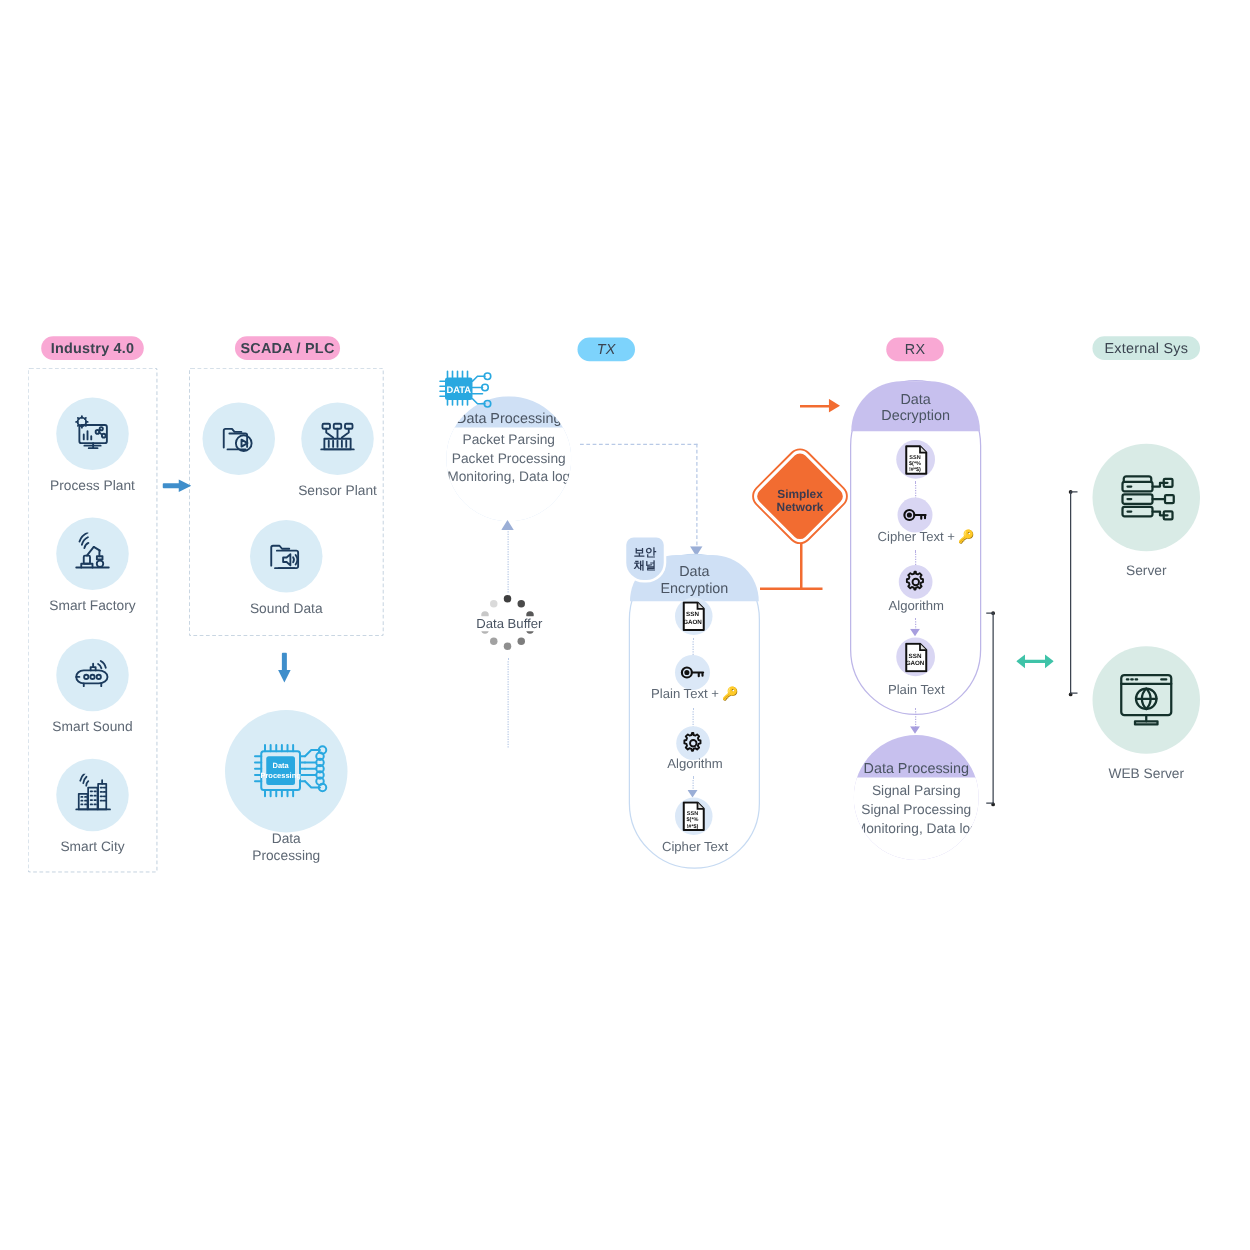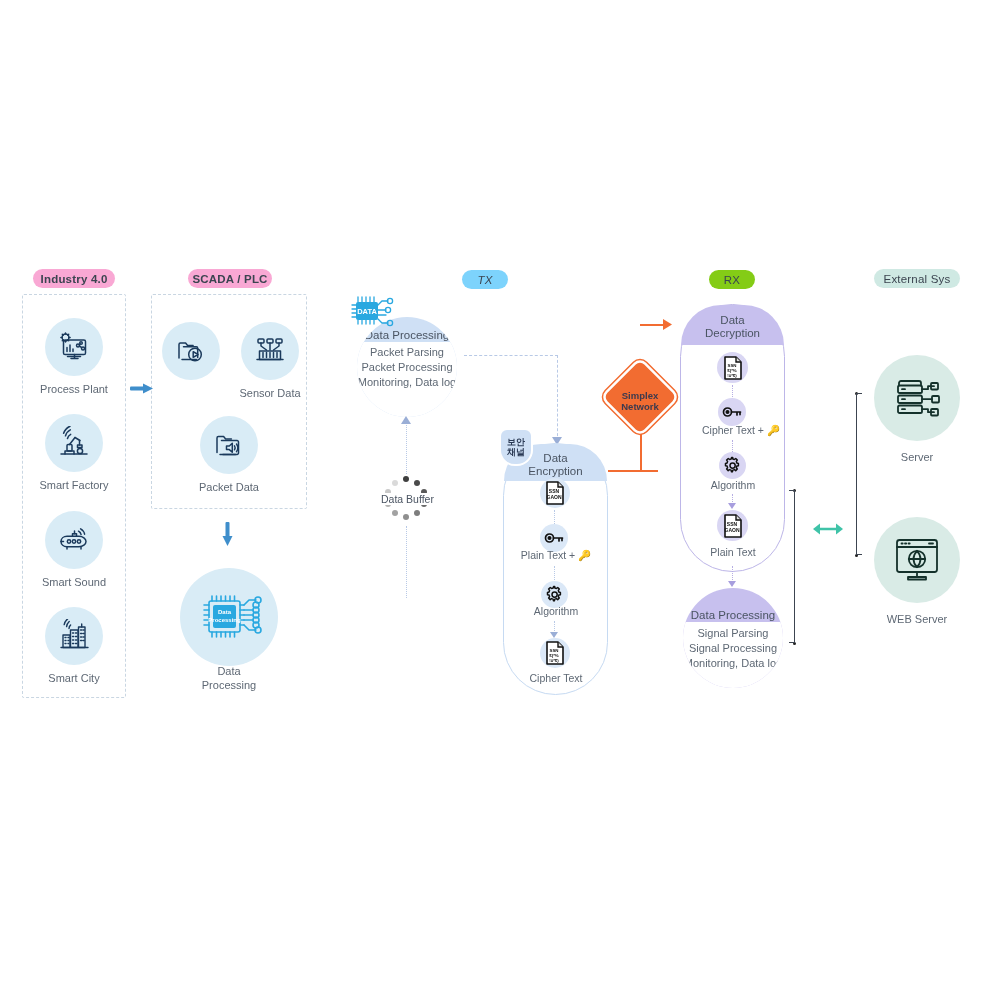--- a/index.html
+++ b/index.html
@@ -8,21 +8,21 @@
   .abs{position:absolute;}
 
   
   .pill{
     position:absolute;display:flex;align-items:center;justify-content:center;
     height:19px;border-radius:10px;font-size:11.5px;letter-spacing:.2px;
     color:#3b4450;white-space:nowrap;padding:0 12px;box-sizing:border-box;
   }
   .pill.blue{background:#f9a8d4;font-weight:bold;}
   .pill.lightblue{background:#7dd3fc;font-style:italic;}
-  .pill.purple{background:#84cc16;}
+  .pill.purple{background:#f9a8d4;}
   .pill.teal{background:#cfe9e3;}
 
   
   .frame{position:absolute;border:1px dashed #c9d6e2;box-sizing:border-box;border-radius:2px;}
 
   
   .chip{position:absolute;border-radius:50%;display:flex;align-items:center;justify-content:center;}
   .chip.b{background:#d9ecf6;}
   .chip.t{background:#d9ebe6;}
   .chip.p{background:#d9d6f3;}
@@ -190,34 +190,34 @@
         <rect x="5" y="5" width="6" height="4" rx="1"></rect>
         <rect x="14" y="5" width="6" height="4" rx="1"></rect>
         <rect x="23" y="5" width="6" height="4" rx="1"></rect>
         <path d="M8 9v3l5.5 4M17 9v7M26 9v3l-5.5 4"></path>
         <path d="M6.5 17h21v8.5h-21z"></path>
         <path d="M4 25.5h26"></path>
         <path d="M10 18.5v5M13.5 18.5v5M17 18.5v5M20.5 18.5v5M24 18.5v5"></path>
       </g>
     </svg>
   </div>
-  <div class="cap" style="left:220px;top:387px;width:100px;">Sensor Data</div>
+  <div class="cap" style="left:220px;top:387px;width:100px;">Sensor Plant</div>
 
   <div class="chip b" style="left:200px;top:416px;width:58px;height:58px;">
     <svg width="33" height="33" viewBox="0 0 33 33">
       <g fill="none" stroke="#1b3a5c" stroke-width="1.5" stroke-linecap="round" stroke-linejoin="round">
         <path d="M4 23.5V9a1.4 1.4 0 0 1 1.4-1.4h5.2l2 2.4h5.8"></path>
         <path d="M7 25.5h15.5"></path>
         <path d="M8.5 11.5h15.6a1.4 1.4 0 0 1 1.4 1.4v11.2a1.4 1.4 0 0 1-1.4 1.4H9.9"></path>
         <polygon points="13.5,17 16.3,17 19.3,14.3 19.3,23.3 16.3,20.6 13.5,20.6"></polygon>
         <path d="M21.5 16.8a3.6 3.6 0 0 1 0 4M23.5 15a6.4 6.4 0 0 1 0 7.6"></path>
       </g>
     </svg>
   </div>
-  <div class="cap" style="left:179px;top:481px;width:100px;">Packet Data</div>
+  <div class="cap" style="left:179px;top:481px;width:100px;">Sound Data</div>
 
   <svg class="abs" style="left:220px;top:522px;" width="18" height="28">
     <g fill="#3f8ecb">
         <rect x="5.5" y="0" width="4" height="16" rx="1"></rect>
         <polygon points="2.5,14 7.5,24 12.5,14"></polygon>
       </g>
   </svg>
 
   <div class="chip b" style="left:180px;top:568px;width:98px;height:98px;">
     <svg width="72" height="66" viewBox="0 0 72 66">

